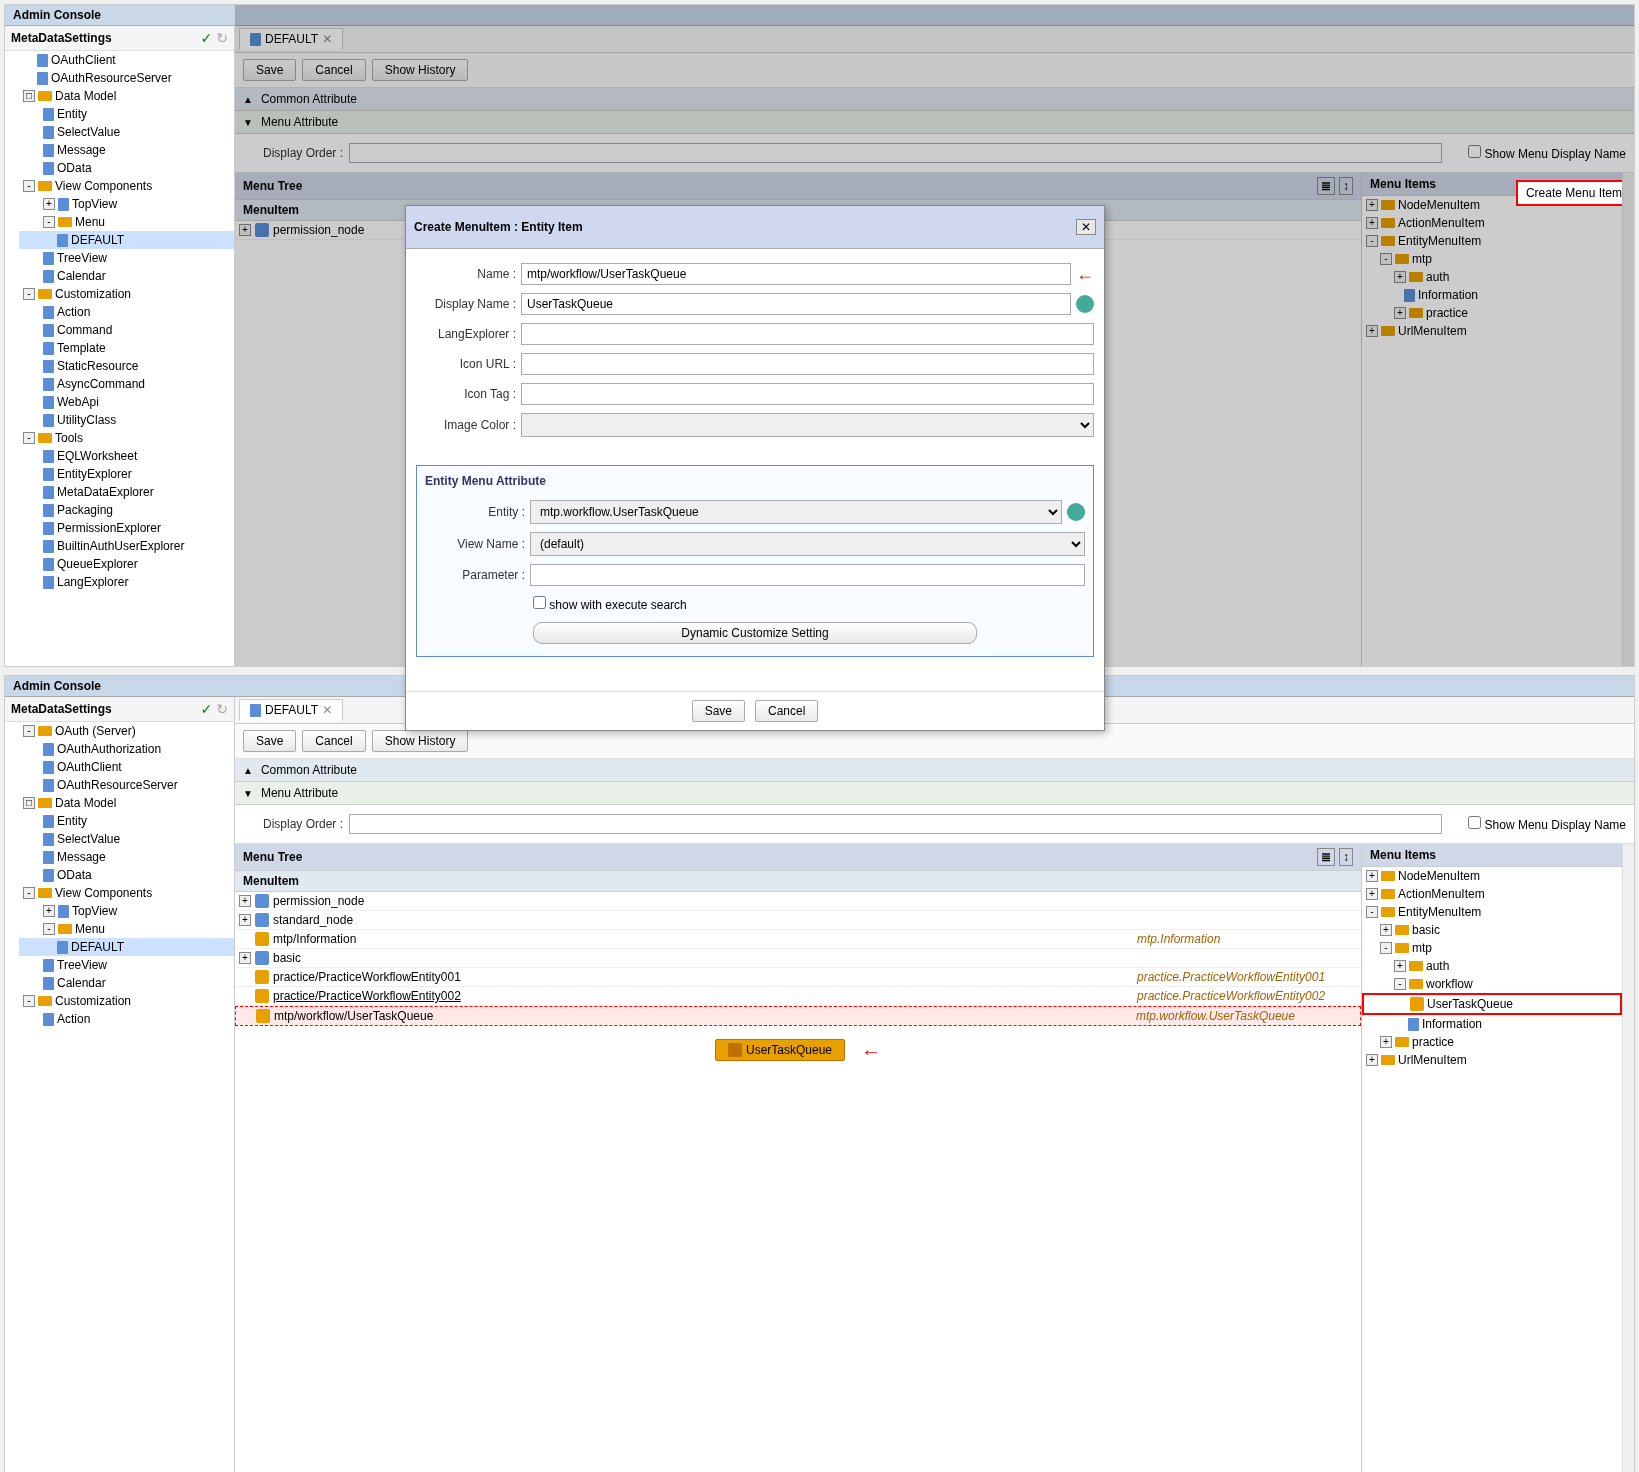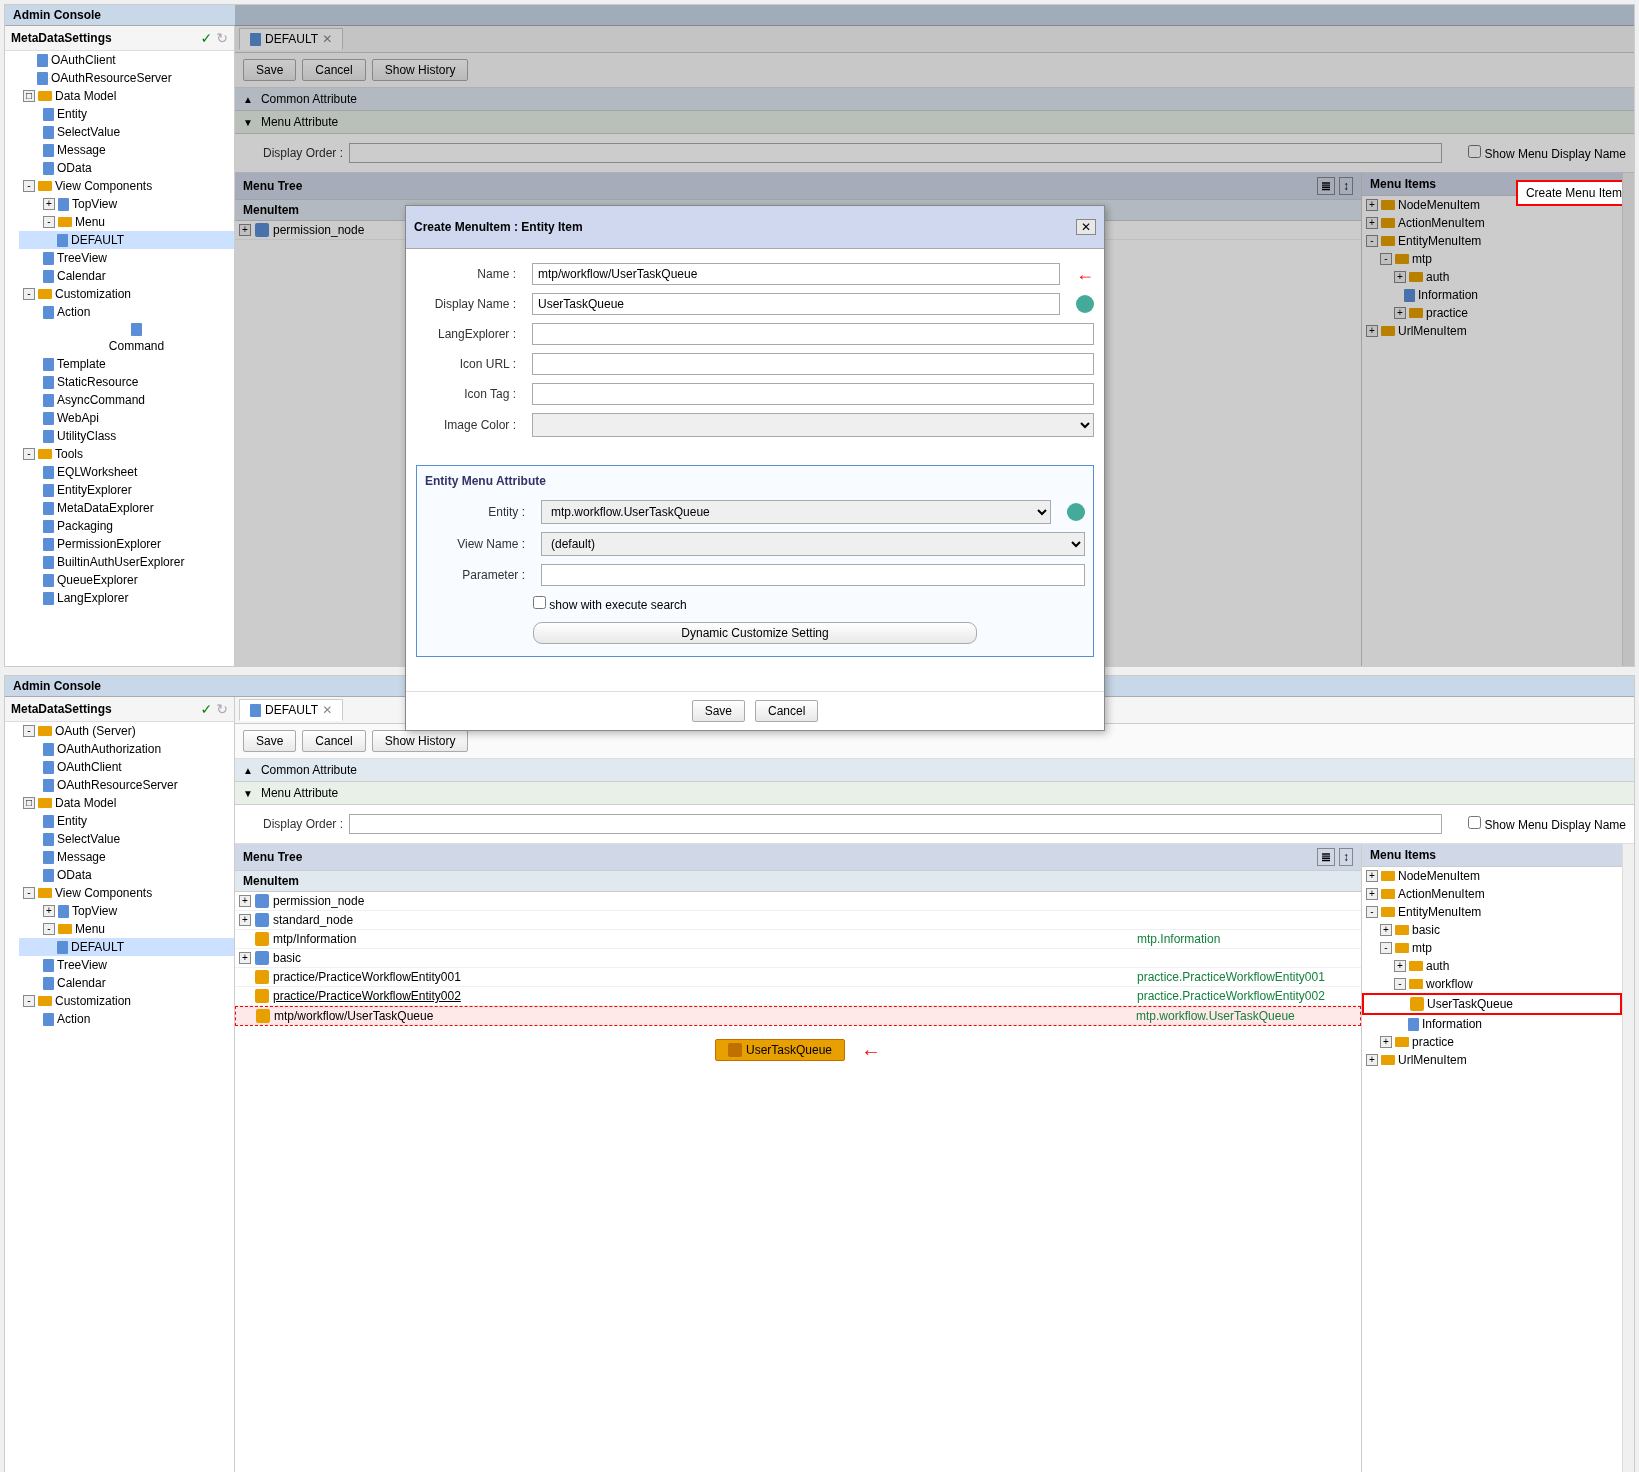--- a/index.html
+++ b/index.html
@@ -158,21 +158,21 @@
 
     .menu-tree-row {
       display: flex;
       align-items: center;
       padding: 2px 4px;
       gap: 4px;
       border-bottom: 1px solid #f0f0f0;
     }
 
     .menu-tree-col1 { flex: 1; display: flex; align-items: center; gap: 4px; }
-    .menu-tree-col2 { width: 220px; color: #15803d; }
+    .menu-tree-col2 { width: 220px; color: #a16207; font-style: italic; }
 
     
     .right-tree-item {
       display: flex;
       align-items: center;
       gap: 3px;
       padding: 2px 4px;
       cursor: pointer;
     }
 
@@ -204,21 +204,21 @@
     }
 
     .modal-form {
       padding: 10px;
     }
 
     .modal-form-row {
       display: flex;
       align-items: center;
       padding: 4px 0;
-      gap: 16px;
+      gap: 5px;
     }
 
     .modal-label {
       width: 100px;
       text-align: right;
       color: #333;
       flex-shrink: 0;
     }
 
     .modal-input {
@@ -384,21 +384,21 @@
 
         <div class="tree-item" style="padding-left:4px;">
           <span class="expand-icon">-</span>
           <span class="icon-folder"></span>
           <span>Customization</span>
         </div>
         <div class="tree-item" style="padding-left:24px;">
           <span class="icon-doc"></span>
           <span>Action</span>
         </div>
-        <div class="tree-item" style="padding-left:24px;flex-direction:column;">
+        <div class="tree-item" style="padding-left:24px;">
           <span class="icon-doc"></span>
           <span>Command</span>
         </div>
         <div class="tree-item" style="padding-left:24px;">
           <span class="icon-doc"></span>
           <span>Template</span>
         </div>
         <div class="tree-item" style="padding-left:24px;">
           <span class="icon-doc"></span>
           <span>StaticResource</span>

